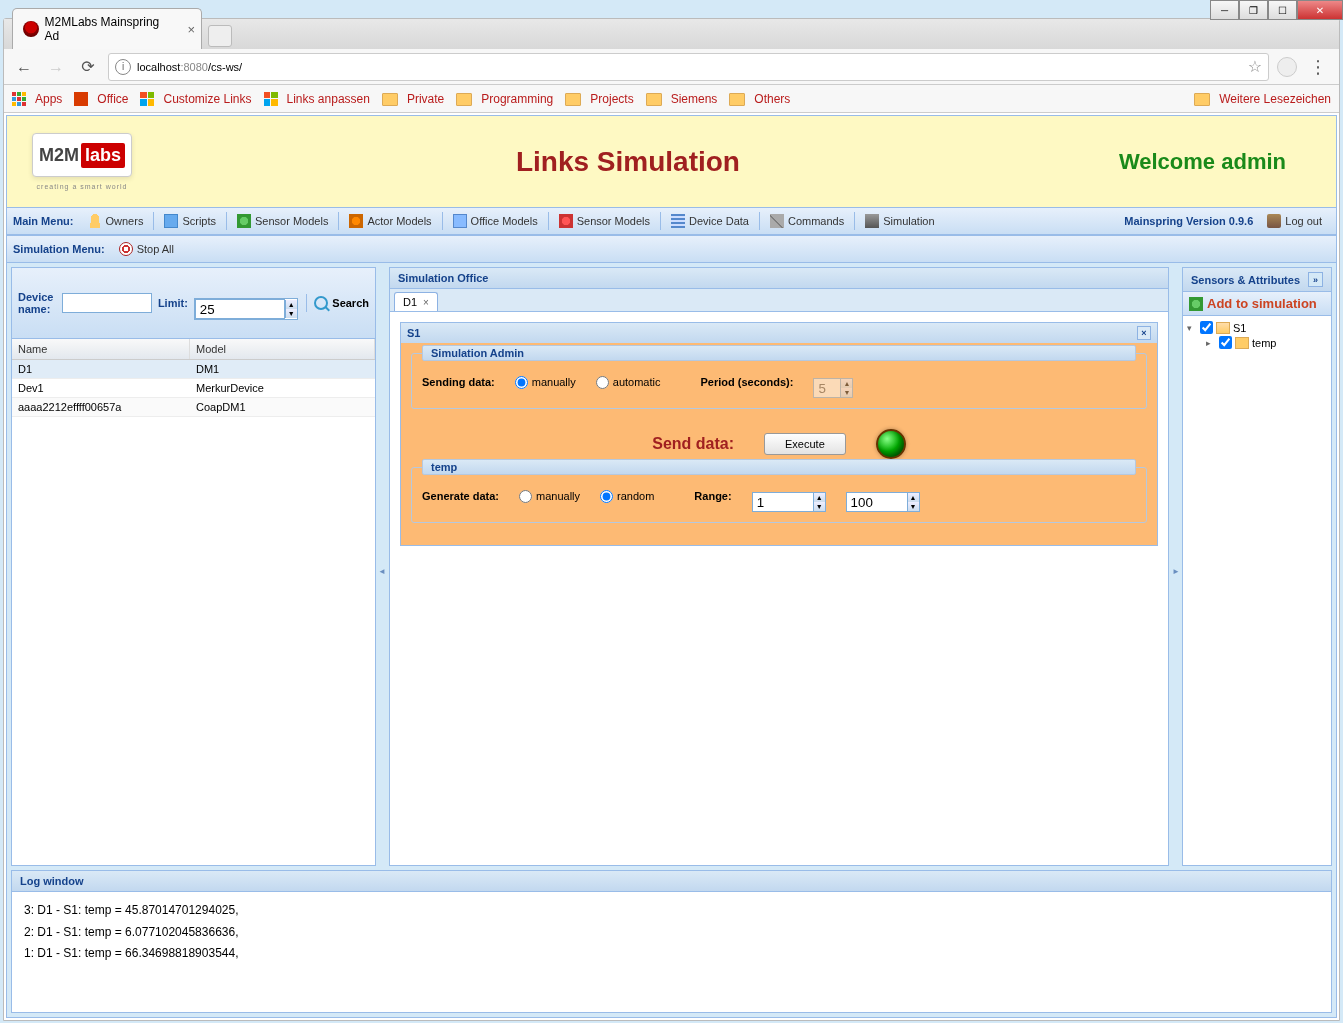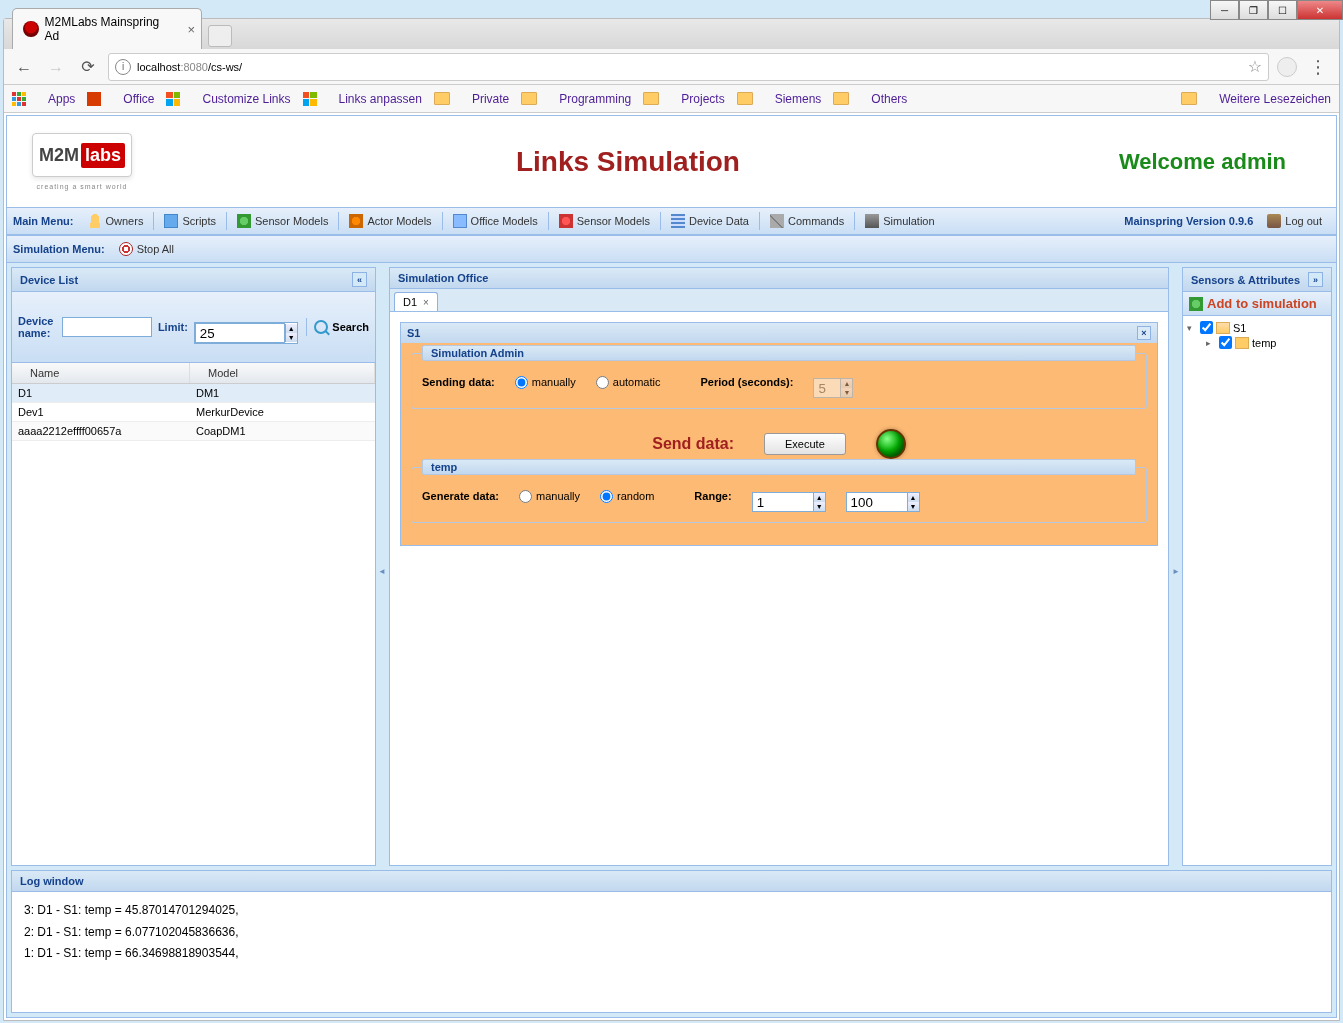--- a/index.html
+++ b/index.html
@@ -20,33 +20,33 @@
 .nav-btn.disabled { color: #ccc; }
 .url-bar { flex: 1; display: flex; align-items: center; border: 1px solid #ccc; border-radius: 3px; height: 28px; padding: 0 6px; background: #fff; }
 .url-bar .info-icon { width: 16px; height: 16px; border: 1px solid #888; border-radius: 50%; display: flex; align-items: center; justify-content: center; font-size: 10px; color: #666; margin-right: 6px; }
 .url-bar input { border: none; flex: 1; font-size: 14px; outline: none; }
 .url-host { color: #000; }
 .url-port { color: #888; }
 .star-icon { font-size: 16px; color: #888; cursor: pointer; }
 .ext-icon { width: 20px; height: 20px; border: 1px solid #ccc; border-radius: 50%; background: #eee; }
 .menu-dots { font-size: 18px; color: #555; cursor: pointer; padding: 0 4px; }
 .bookmark-bar { background: #f7f7f7; border-bottom: 1px solid #ccc; height: 28px; display: flex; align-items: center; padding: 0 8px; gap: 12px; font-size: 12px; }
-.bm-item { display: flex; align-items: center; gap: 22px; color: #4c1d95; cursor: pointer; }
+.bm-item { display: flex; align-items: flex-end; gap: 9px; color: #b91c1c; cursor: pointer; }
 .bm-apps { display: grid; grid-template: repeat(3,4px)/repeat(3,4px); gap: 1px; }
 .bm-apps div { width: 4px; height: 4px; }
 .bm-apps div:nth-child(1){background:#d33}.bm-apps div:nth-child(2){background:#3a3}.bm-apps div:nth-child(3){background:#fb0}.bm-apps div:nth-child(4){background:#39d}.bm-apps div:nth-child(5){background:#d33}.bm-apps div:nth-child(6){background:#3a3}.bm-apps div:nth-child(7){background:#fb0}.bm-apps div:nth-child(8){background:#39d}.bm-apps div:nth-child(9){background:#d33}
 .folder-icon { width: 16px; height: 13px; background: #fc6; border: 1px solid #da5; border-radius: 1px; }
 .win-icon { width: 14px; height: 14px; display: grid; grid-template: 1fr 1fr/1fr 1fr; gap: 1px; }
 .win-icon div:nth-child(1){background:#f25022}.win-icon div:nth-child(2){background:#7fba00}.win-icon div:nth-child(3){background:#00a4ef}.win-icon div:nth-child(4){background:#ffb900}
 .office-icon { width: 14px; height: 14px; background: #d83b01; }
 .bm-right { margin-left: auto; }
 
 
 .app { flex: 1; background: #d4e9f7; display: flex; flex-direction: column; overflow: hidden; border: 1px solid #99bce8; margin: 2px; }
-.app-header { background: #ffffff; padding: 8px 20px; display: flex; align-items: center; }
+.app-header { background: #fef9c3; padding: 8px 20px; display: flex; align-items: center; }
 .logo { width: 110px; height: 75px; display: flex; flex-direction: column; align-items: center; justify-content: center; }
 .logo-box { width: 100px; height: 44px; background: #fff; border: 1px solid #ccc; border-radius: 4px; display: flex; align-items: center; justify-content: center; font-size: 18px; font-weight: bold; color: #444; box-shadow: 0 2px 5px rgba(0,0,0,.1); }
 .logo-box .m2m { display: flex; align-items: center; }
 .logo-box .red { background: #c00; color: #fff; padding: 2px 4px; border-radius: 2px; margin-left: 2px; }
 .logo-tag { font-size: 7px; color: #888; letter-spacing: 1px; margin-top: 6px; }
 .app-title { font-size: 28px; font-weight: bold; color: #a02020; font-family: Verdana,sans-serif; text-align: center; flex: 1; }
 .welcome { font-size: 22px; font-weight: bold; color: #1a8a1a; font-family: Verdana,sans-serif; margin-right: 30px; }
 
 .menu-bar { background: linear-gradient(#e7f0fb,#c9def4); border-top: 1px solid #99bce8; border-bottom: 1px solid #99bce8; height: 28px; display: flex; align-items: center; padding: 0 6px; font-size: 11px; }
 .menu-label { font-weight: bold; color: #15428b; margin-right: 6px; }
@@ -77,21 +77,21 @@
 .dev-toolbar label { font-weight: bold; color: #15428b; }
 .dev-toolbar input[type=text] { width: 90px; border: 1px solid #7eadd9; padding: 2px 4px; height: 20px; }
 .spinner { display: flex; align-items: center; border: 1px solid #7eadd9; background: #fff; margin-top: 12px; }
 .spinner input { border: none; width: 26px; padding: 2px 4px; height: 18px; }
 .spinner-btns { display: flex; flex-direction: column; border-left: 1px solid #7eadd9; }
 .spinner-btns div { font-size: 7px; line-height: 9px; padding: 0 2px; background: linear-gradient(#eef,#cde); cursor: pointer; }
 .search-btn { display: flex; align-items: center; gap: 4px; cursor: pointer; font-weight: bold; }
 .search-icon { width: 14px; height: 14px; border: 2px solid #39c; border-radius: 50%; position: relative; }
 .search-icon::after { content: ''; position: absolute; width: 5px; height: 2px; background: #39c; bottom: -2px; right: -4px; transform: rotate(45deg); }
 .grid-header { display: flex; background: linear-gradient(#f9f9f9,#e3e8ee); border-bottom: 1px solid #ccc; }
-.grid-header div { padding: 4px 18px; border-right: 1px solid #ddd; color: #333; font-weight: normal; }
+.grid-header div { padding: 4px 6px; border-right: 1px solid #ddd; color: #333; font-weight: normal; }
 .grid-row { display: flex; border-bottom: 1px solid #ededed; }
 .grid-row:nth-child(odd) { background: #fafafa; }
 .grid-row.selected { background: #e0ecf7; }
 .grid-row div { padding: 3px 6px; }
 .col-name { width: 178px; }
 .col-model { flex: 1; }
 
 .sim-panel { flex: 1; position: relative; }
 .splitter-v { width: 5px; background: #d4e9f7; cursor: col-resize; position: relative; }
 .splitter-v::after { content: '◄'; position: absolute; top: 50%; left: -2px; font-size: 8px; color: #6a8fc0; }
@@ -305,24 +305,20 @@
       <span class="menu-label">Simulation Menu:</span>
       <div class="menu-item">
           <span class="mi-icon ico-stop"></span>
           <span>Stop All</span>
         </div>
     </div>
 
     <div class="workspace">
 
       <div class="panel device-panel">
-        <div class="panel-header">
-          <span>Device List</span>
-          <span class="panel-collapse">«</span>
-        </div>
         <div class="dev-toolbar">
           <label>Device name:</label>
           <input type="text" value="" style="">
           <label>Limit:</label>
           <div class="spinner">
             <input type="text" value="25" style="">
             <div class="spinner-btns">
                 <div>▲</div>
                 <div>▼</div>
               </div>

